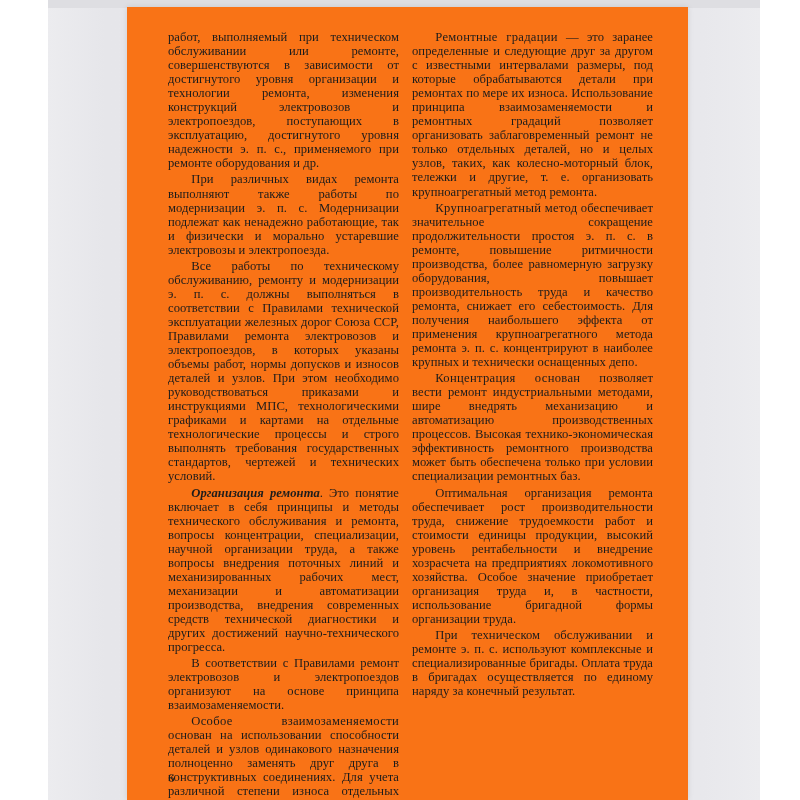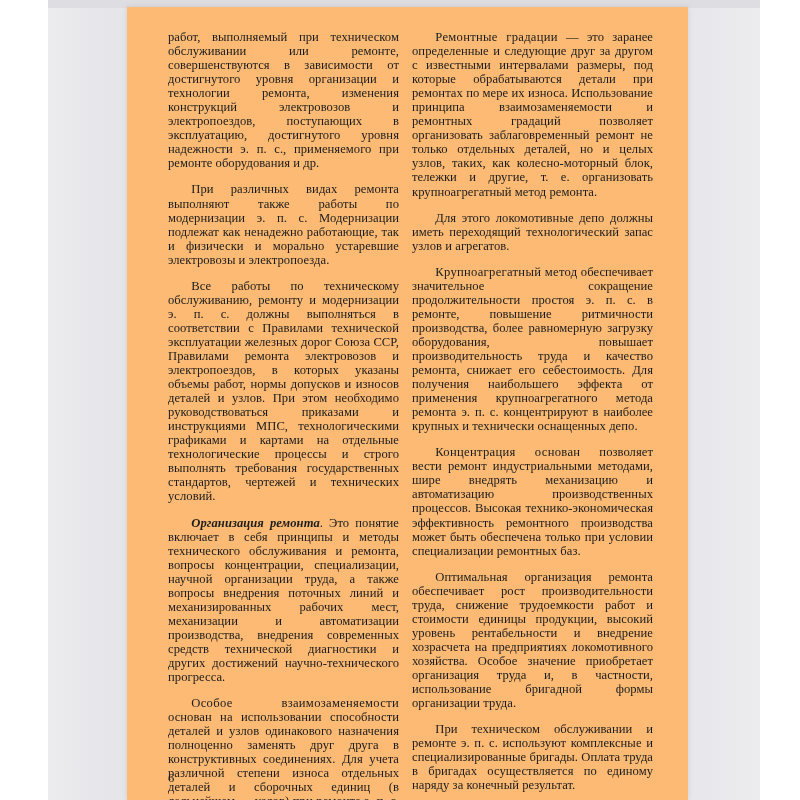--- a/index.html
+++ b/index.html
@@ -12,60 +12,60 @@
   .frame {
     position: absolute; left: 48px; top: 0; width: 712px; height: 800px;
     background: linear-gradient(to right, #ececef 0%, #e6e6ea 8%, #e8e8ec 92%, #ececef 100%);
   }
   .frame-top {
     position: absolute; left: 48px; top: 0; width: 712px; height: 8px;
     background: #dedee2;
   }
   .page {
     position: absolute; left: 127px; top: 7px; width: 561px; height: 793px;
-    background: #fdba74;
+    background: #f97316;
     box-shadow: 0 0 6px rgba(0,0,0,0.10);
   }
   .col {
     position: absolute; top: 23px;
     font-size: 12.6px; line-height: 14.05px; color: #1c1c1c;
     text-align: justify; hyphens: manual;
     letter-spacing: 0.05px;
   }
   .col-left { left: 41px; width: 231px; }
   .col-right { left: 285px; width: 241px; }
   .col p { margin: 0; text-indent: 0; }
   .col p.ind { text-indent: 1.85em; }
-  .col p.gap { margin-top: 12px; }
+  .col p.gap { margin-top: 2px; }
   .em { letter-spacing: 0.3px; }
   .strong { font-weight: bold; font-style: italic; }
   .page-num {
     position: absolute; left: 41px; top: 764px;
     font-size: 12.6px; color: #1c1c1c;
   }
 </style>
 </head>
 <body>
 
 <div class="frame"></div>
 <div class="frame-top"></div>
 
 <div class="page">
 
   <div class="col col-left">
     <p>работ, выполняемый при техническом обслуживании или ремонте, совершенствуются в зависимости от достигнутого уровня организации и технологии ремонта, изменения конструкций электровозов и электропоездов, поступающих в эксплуатацию, достигнутого уровня надежности э. п. с., применяемого при ремонте оборудования и др.</p>
     <p class="ind gap">При различных видах ремонта выполняют также работы по модернизации э. п. с. Модернизации подлежат как ненадежно работающие, так и физически и морально устаревшие электровозы и электропоезда.</p>
     <p class="ind gap">Все работы по техническому обслуживанию, ремонту и модернизации э. п. с. должны выполняться в соответствии с Правилами технической эксплуатации железных дорог Союза ССР, Правилами ремонта электровозов и электропоездов, в которых указаны объемы работ, нормы допусков и износов деталей и узлов. При этом необходимо руководствоваться приказами и инструкциями МПС, технологическими графиками и картами на отдельные технологические процессы и строго выполнять требования государственных стандартов, чертежей и технических условий.</p>
     <p class="ind gap"><span class="strong">Организация ремонта</span><span>. Это понятие включает в себя принципы и методы технического обслуживания и ремонта, вопросы концентрации, специализации, научной организации труда, а также вопросы внедрения поточных линий и механизированных рабочих мест, механизации и автоматизации производства, внедрения современных средств технической диагностики и других достижений научно-технического прогресса.</span></p>
+    <p class="ind gap">В соответствии с Правилами ремонт электровозов и электропоездов организуют на основе принципа взаимозаменяемости.</p>
     <p class="ind gap"><span class="em">Особое взаимозаменяемости</span><span> основан на использовании способности деталей и узлов одинакового назначения полноценно заменять друг друга в конструктивных соединениях. Для учета различной степени износа отдельных деталей и сборочных единиц (в дальнейшем — узлов) при ремонте э. п. с. устанавливают ремонтные градации.</span></p>
   </div>
 
   <div class="col col-right">
     <p class="ind"><span class="em">Ремонтные градации</span><span> — это заранее определенные и следующие друг за другом с известными интервалами размеры, под которые обрабатываются детали при ремонтах по мере их износа. Использование принципа взаимозаменяемости и ремонтных градаций позволяет организовать заблаговременный ремонт не только отдельных деталей, но и целых узлов, таких, как колесно-моторный блок, тележки и другие, т. е. организовать крупноагрегатный метод ремонта.</span></p>
-    <p class="ind gap">Для этого локомотивные депо должны иметь переходящий технологический запас узлов и агрегатов.</p>
     <p class="ind gap"><span class="em">Крупноагрегатный метод</span><span> обеспечивает значительное сокращение продолжительности простоя э. п. с. в ремонте, повышение ритмичности производства, более равномерную загрузку оборудования, повышает производительность труда и качество ремонта, снижает его себестоимость. Для получения наибольшего эффекта от применения крупноагрегатного метода ремонта э. п. с. концентрируют в наиболее крупных и технически оснащенных депо.</span></p>
     <p class="ind gap"><span class="em">Концентрация основан</span><span> позволяет вести ремонт индустриальными методами, шире внедрять механизацию и автоматизацию производственных процессов. Высокая технико-экономическая эффективность ремонтного производства может быть обеспечена только при условии специализации ремонтных баз.</span></p>
     <p class="ind gap">Оптимальная организация ремонта обеспечивает рост производительности труда, снижение трудоемкости работ и стоимости единицы продукции, высокий уровень рентабельности и внедрение хозрасчета на предприятиях локомотивного хозяйства. Особое значение приобретает организация труда и, в частности, использование бригадной формы организации труда.</p>
     <p class="ind gap">При техническом обслуживании и ремонте э. п. с. используют комплексные и специализированные бригады. Оплата труда в бригадах осуществляется по единому наряду за конечный результат.</p>
   </div>
 
   <div class="page-num">6</div>
 </div>
 
 </body></html>

